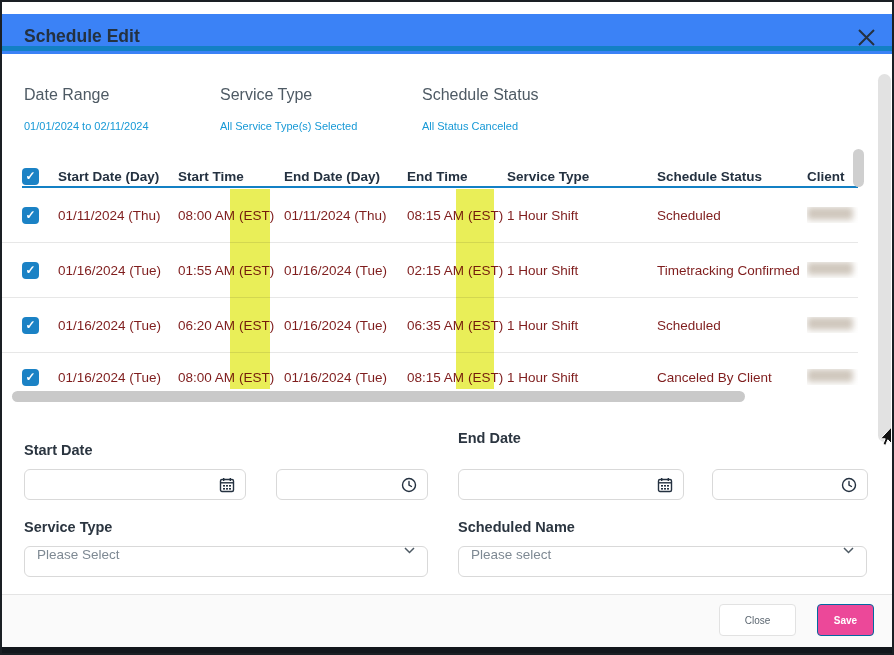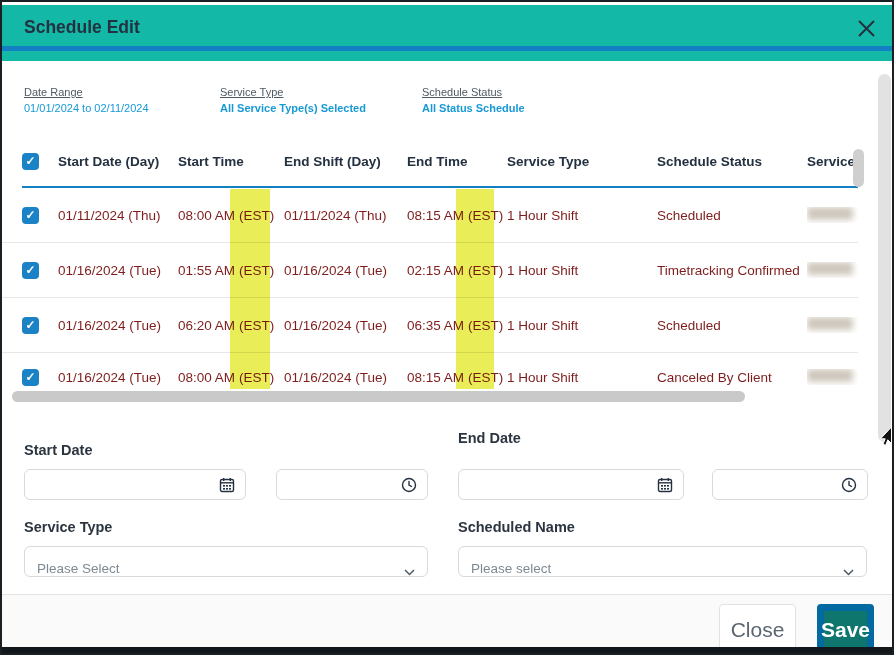--- a/index.html
+++ b/index.html
@@ -2,32 +2,32 @@
 <html><head>
 <meta charset="utf-8">
 <style>
   * { margin:0; padding:0; box-sizing:border-box; }
   body { font-family:"Liberation Sans", sans-serif; background:#fff; }
   .modal {
     position:relative; width:894px; height:655px; background:#fff;
     border:2px solid #1a1f24; overflow:hidden;
   }
   
-  .header { position:absolute; left:0; top:3px; right:0; height:56px; background:#14b8a6; }
+  .header { position:absolute; left:0; top:12px; right:0; height:40px; background:#3b82f6; }
   .title { position:absolute; left:22px; top:12px; font-size:17.5px; font-weight:bold; color:#243140; }
   .x-btn { position:absolute; right:14px; top:11px; width:24px; height:24px; cursor:pointer; display:flex; align-items:center; justify-content:center; }
   .accent-line { position:absolute; left:0; top:44px; right:0; height:5px; background:#1380c4; }
   
   .filter-block { position:absolute; top:84px; }
-  .filter-label { font-size:11px; color:#4e5a64; margin-bottom:4px;text-decoration:underline; }
+  .filter-label { font-size:16px; color:#4e5a64; margin-bottom:16px; }
   .filter-value { font-size:11px; color:#1799d6; }
-  .filter-value.bold { font-weight:bold; }
+  .filter-value.bold { font-weight:normal; }
   
   .trow { display:grid; grid-template-columns:36px 120px 106px 123px 100px 150px 150px 1fr; align-items:center; padding-left:20px; position:relative; }
-  .thead { position:absolute; left:0; top:140px; width:856px; height:38px; }
+  .thead { position:absolute; left:0; top:155px; width:856px; height:38px; }
   .thead .cell { font-weight:bold; font-size:13.5px; color:#243140; }
   .head-line { position:absolute; left:20px; top:184px; width:836px; height:2px; background:#1380c4; }
   .rows { position:absolute; left:0; top:186px; width:856px; }
   .rows .trow { height:55px; }
   .rows .trow:not(:last-child) { border-bottom:1px solid #e7e7e7; }
   .rows .trow:last-child { height:48px; }
   .cell { font-size:13.5px; color:#7f1d1d; white-space:nowrap; overflow:hidden; }
   .tz { margin-left:4px; }
   .band { position:absolute; background:#e9ee58; mix-blend-mode:multiply; z-index:5; pointer-events:none; }
   .band1 { left:228px; top:187px; width:40px; height:200px; }
@@ -41,27 +41,27 @@
   .h-scroll { position:absolute; left:10px; top:389px; width:733px; height:11px; background:#c9c9c9; border-radius:6px; }
   .v-scroll-table { position:absolute; left:851px; top:147px; width:11px; height:38px; background:#cfcfcf; border-radius:6px; }
   .v-scroll-modal { position:absolute; left:876px; top:72px; width:13px; height:368px; background:#e2e2e2; border-radius:7px; }
   
   .flabel { position:absolute; font-size:14.5px; font-weight:bold; color:#2b3540; }
   .hl { background:#e9ee58; padding:5px 9px 6px 8px; }
   .hl .est { color:#6d7780; margin-left:5px; }
   .tinput { position:absolute; height:31px; border:1px solid #d9d9d9; border-radius:6px; background:#fff; display:flex; align-items:center; }
   .tinput input { flex:1; border:none; outline:none; height:100%; background:transparent; padding:0 8px; font-size:13.5px; font-family:inherit; min-width:0; }
   .ticon { width:16px; height:16px; margin-right:10px; flex:none; }
-  .tselect { position:absolute; height:31px; border:1px solid #d9d9d9; border-radius:6px; background:#fff; display:flex; align-items:flex-end; justify-content:space-between; padding:0 12px; cursor:pointer; }
+  .tselect { position:absolute; height:31px; border:1px solid #d9d9d9; border-radius:6px; background:#fff; display:flex; align-items:flex-start; justify-content:space-between; padding:0 12px; cursor:pointer; }
   .tselect .sel-text { font-size:13.5px; color:#7e8993; }
   
   .footer { position:absolute; left:0; top:592px; right:0; height:57px; background:#fafafa; border-top:1px solid #e4e4e4; }
-  .btn { position:absolute; top:9px; height:52px; border-radius:4px; font-size:21px; display:flex; align-items:center; justify-content:center; cursor:pointer; font-family:inherit; }
+  .btn { position:absolute; top:9px; height:32px; border-radius:4px; font-size:10px; display:flex; align-items:center; justify-content:center; cursor:pointer; font-family:inherit; }
   .btn-close { right:96px; width:77px; background:#fff; border:1px solid #e2e2e2; color:#5b6670; }
-  .btn-save { right:18px; width:57px; background:#0f766e; border:7px solid #0369a1; color:#fff; font-weight:bold; }
+  .btn-save { right:18px; width:57px; background:#ec4899; border:1px solid #0369a1; color:#fff; font-weight:bold; }
   .bottom-bar { position:absolute; left:0; bottom:0; right:0; height:6px; background:#12171c; }
   .cursor { position:absolute; left:877px; top:424px; z-index:20; pointer-events:none; }
 </style>
 </head>
 <body>
 
 <div class="modal">
 
   <div class="header">
     <div class="title">Schedule Edit</div>
@@ -76,32 +76,32 @@
   <div class="filter-block" style="left:22px">
     <div class="filter-label">Date Range</div>
     <div class="filter-value">01/01/2024 to 02/11/2024</div>
   </div>
   <div class="filter-block" style="left:218px">
     <div class="filter-label">Service Type</div>
     <div class="filter-value bold">All Service Type(s) Selected</div>
   </div>
   <div class="filter-block" style="left:420px">
     <div class="filter-label">Schedule Status</div>
-    <div class="filter-value bold">All Status Schedule</div>
+    <div class="filter-value bold">All Status Canceled</div>
   </div>
 
   <div class="trow thead">
     <span class="cb"></span>
     <span class="cell">Start Date (Day)</span>
     <span class="cell">Start Time</span>
-    <span class="cell">End Shift (Day)</span>
+    <span class="cell">End Date (Day)</span>
     <span class="cell">End Time</span>
     <span class="cell">Service Type</span>
     <span class="cell">Schedule Status</span>
-    <span class="cell">Service</span>
+    <span class="cell">Client</span>
   </div>
   <div class="head-line"></div>
 
   <div class="rows">
     <div class="trow">
       <span class="cb"></span>
       <span class="cell">01/11/2024 (Thu)</span>
       <span class="cell"><span>08:00 AM</span><span class="tz">(EST)</span></span>
       <span class="cell">01/11/2024 (Thu)</span>
       <span class="cell"><span>08:15 AM</span><span class="tz">(EST)</span></span>

